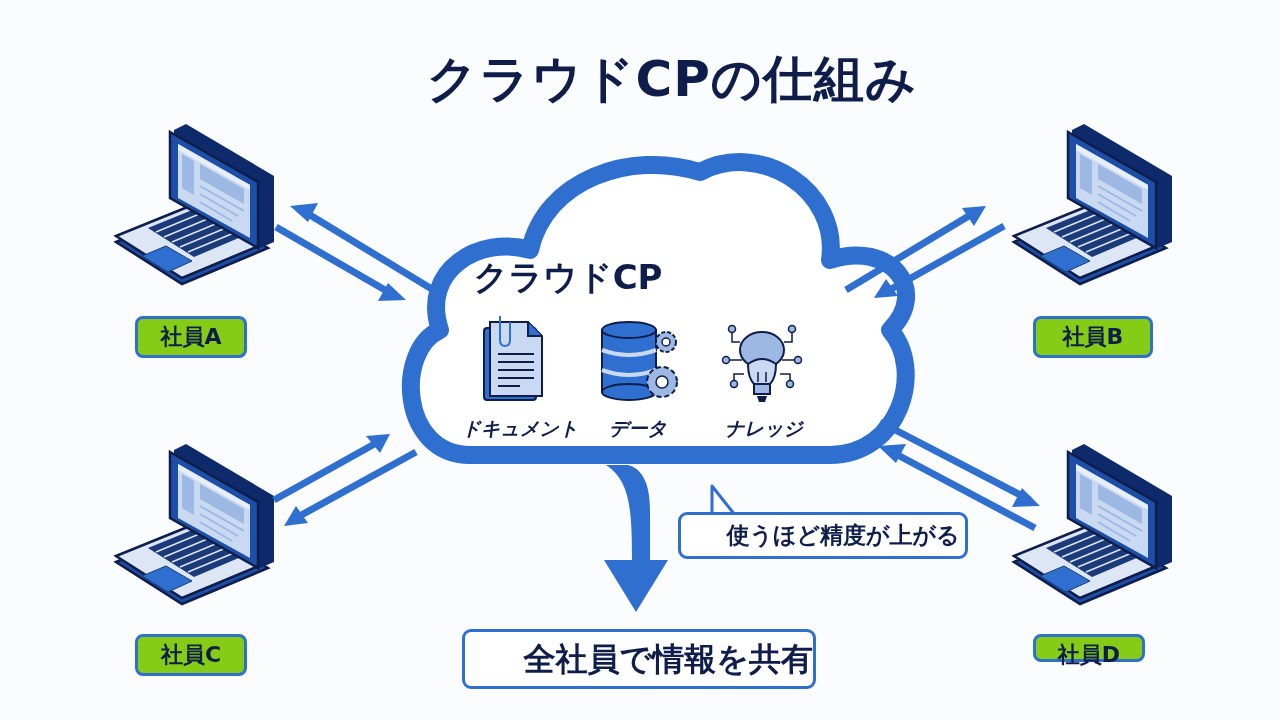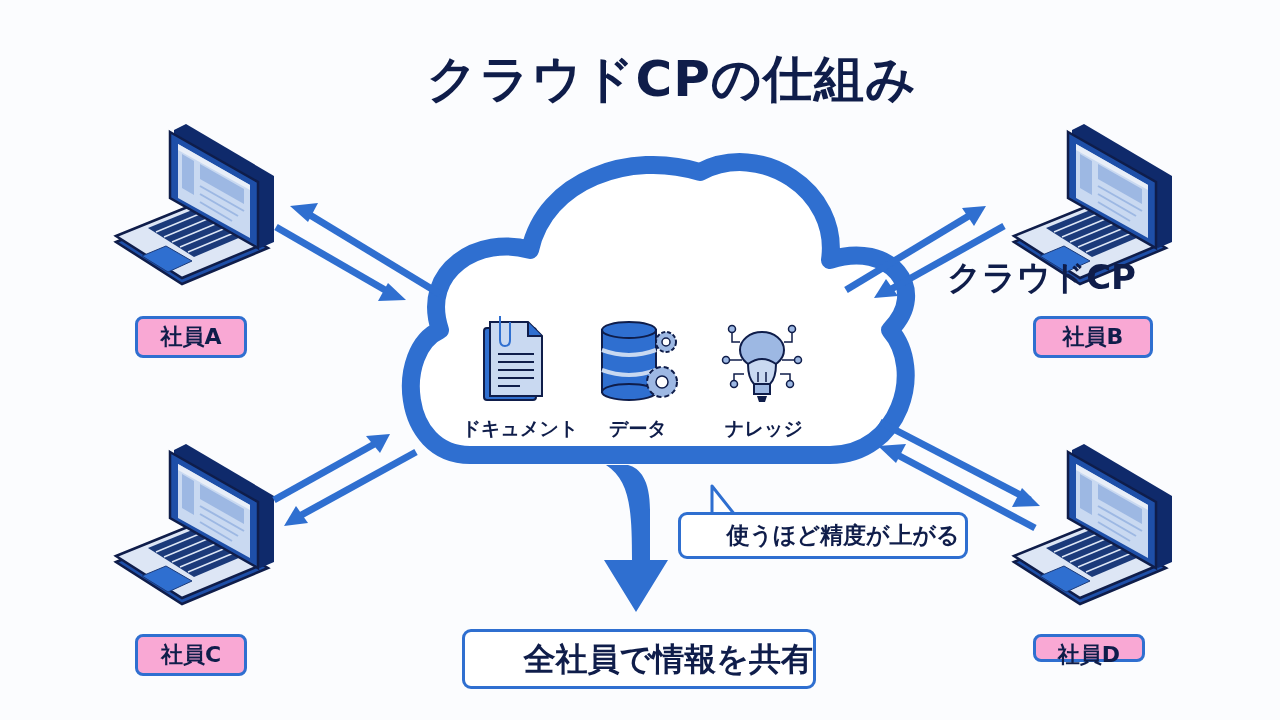--- a/index.html
+++ b/index.html
@@ -8,31 +8,31 @@
     background: #fbfcfe;
     font-family: "DejaVu Sans", "Liberation Sans", sans-serif;
     position: relative;
   }
   .stage { position: absolute; left: 0; top: 0; width: 1280px; height: 720px; }
   .title {
     position: absolute; left: 0; top: 46px; width: 1280px; text-align: center;
     font-size: 50px; font-weight: bold; color: #0f1d4a; letter-spacing: 1px; padding-left: 32px;
   }
   .label-box {
-    position: absolute; background: #f9a8d4; border: 3px solid #2f6fd0; border-radius: 8px;
+    position: absolute; background: #84cc16; border: 3px solid #2f6fd0; border-radius: 8px;
     color: #0f1d4a; font-weight: bold; font-size: 22px; text-align: center;
     box-sizing: border-box; line-height: 36px;
   }
   .cloud-title {
-    position: absolute; left: 0; width: 1136px; top: 255px; text-align: right;
+    position: absolute; left: 0; width: 1136px; top: 255px; text-align: center;
     font-size: 34px; font-weight: bold; color: #0f1d4a;
   }
   .icon-label {
     position: absolute; top: 416px; font-size: 19px; font-weight: bold; color: #0f1d4a;
-    text-align: center; width: 160px;
+    text-align: center; width: 160px; font-style: italic;
   }
   .callout {
     position: absolute; left: 678px; top: 512px; width: 290px; height: 47px;
     background: #fff; border: 3px solid #2f6fd0; border-radius: 9px; box-sizing: border-box;
     font-size: 23px; font-weight: bold; color: #0f1d4a; text-align: center; line-height: 41px; padding-left: 40px;
   }
   .share-box {
     position: absolute; left: 462px; top: 629px; width: 354px; height: 60px;
     background: #fff; border: 3px solid #2f6fd0; border-radius: 9px; box-sizing: border-box;
     font-size: 32px; font-weight: bold; color: #0f1d4a; text-align: right; line-height: 54px;

